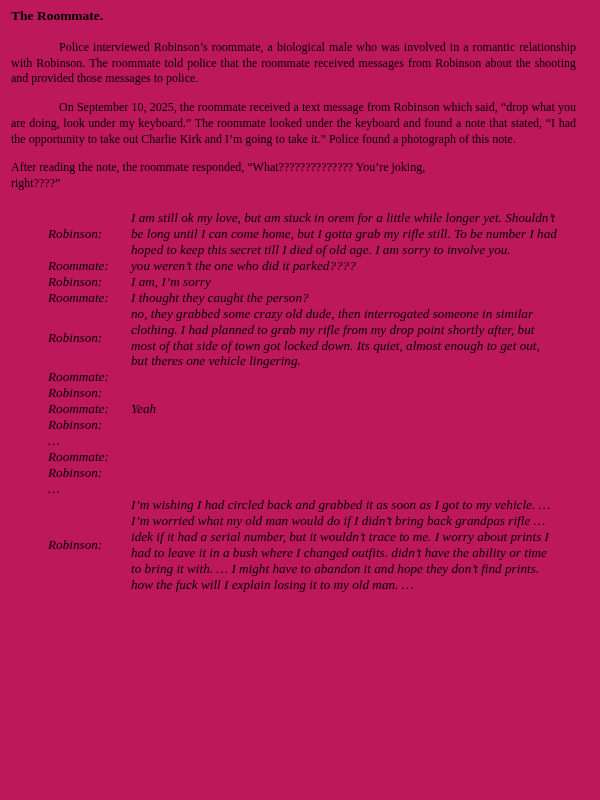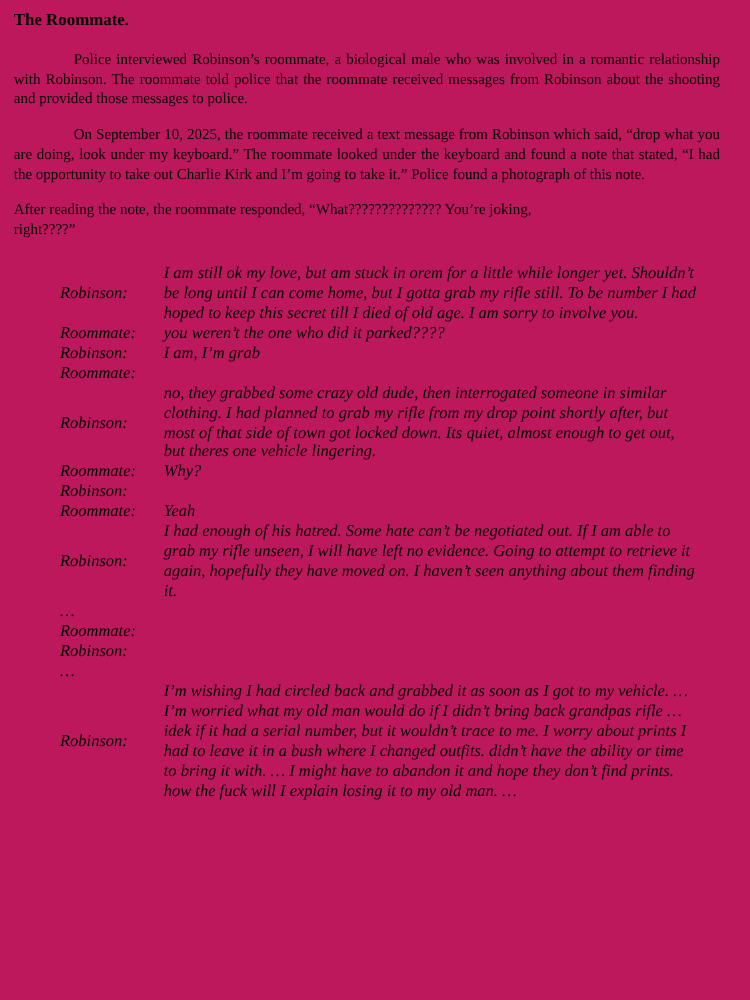--- a/index.html
+++ b/index.html
@@ -78,43 +78,42 @@
       <div class="drow">
         <span class="speaker">Robinson:</span>
         <span class="msg">I am still ok my love, but am stuck in orem for a little while longer yet. Shouldn’t be long until I can come home, but I gotta grab my rifle still. To be number I had hoped to keep this secret till I died of old age. I am sorry to involve you.</span>
       </div>
       <div class="drow">
         <span class="speaker">Roommate:</span>
         <span class="msg">you weren’t the one who did it parked????</span>
       </div>
       <div class="drow">
         <span class="speaker">Robinson:</span>
-        <span class="msg">I am, I’m grab</span>
+        <span class="msg">I am, I’m sorry</span>
       </div>
       <div class="drow">
         <span class="speaker">Roommate:</span>
+        <span class="msg">I thought they caught the person?</span>
       </div>
       <div class="drow">
         <span class="speaker">Robinson:</span>
         <span class="msg">no, they grabbed some crazy old dude, then interrogated someone in similar clothing. I had planned to grab my rifle from my drop point shortly after, but most of that side of town got locked down. Its quiet, almost enough to get out, but theres one vehicle lingering.</span>
       </div>
       <div class="drow">
         <span class="speaker">Roommate:</span>
-        <span class="msg">Why?</span>
       </div>
       <div class="drow">
         <span class="speaker">Robinson:</span>
       </div>
       <div class="drow">
         <span class="speaker">Roommate:</span>
         <span class="msg">Yeah</span>
       </div>
       <div class="drow">
         <span class="speaker">Robinson:</span>
-        <span class="msg">I had enough of his hatred. Some hate can’t be negotiated out. If I am able to grab my rifle unseen, I will have left no evidence. Going to attempt to retrieve it again, hopefully they have moved on. I haven’t seen anything about them finding it.</span>
       </div>
       <div class="drow">
         <span class="speaker">…</span>
       </div>
       <div class="drow">
         <span class="speaker">Roommate:</span>
       </div>
       <div class="drow">
         <span class="speaker">Robinson:</span>
       </div>

